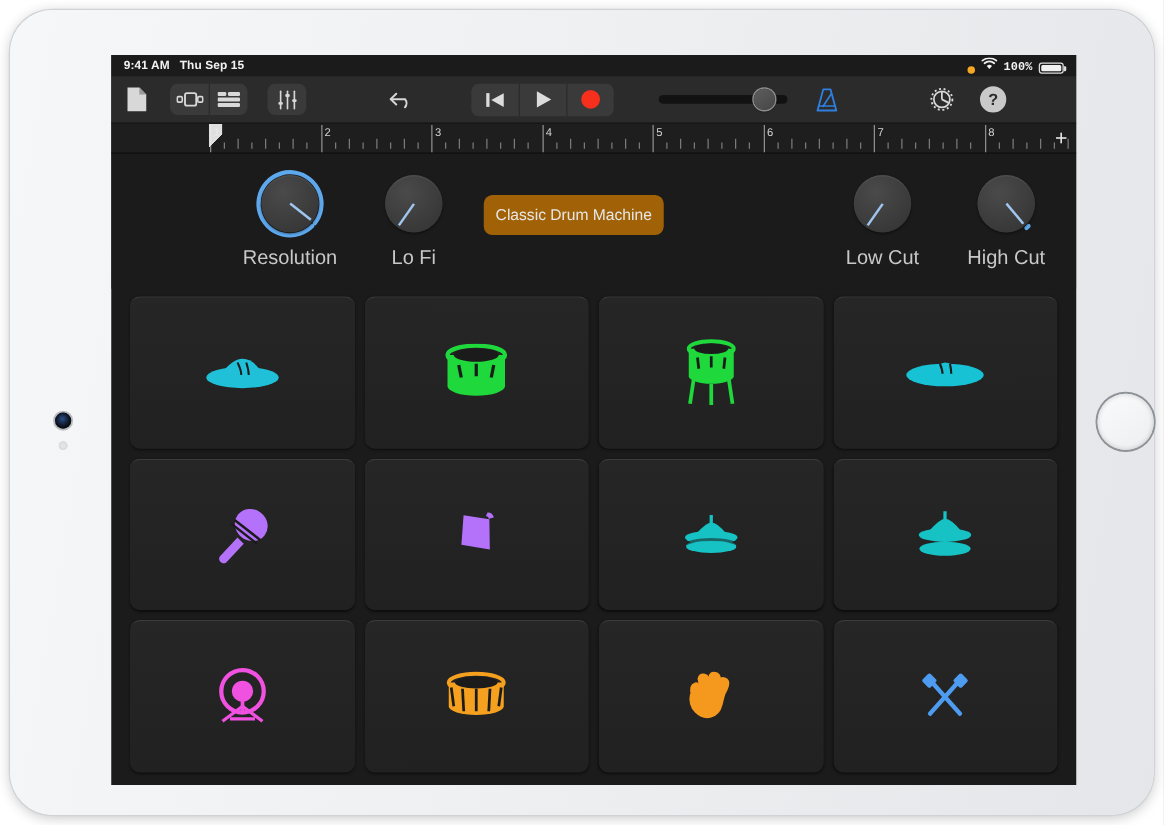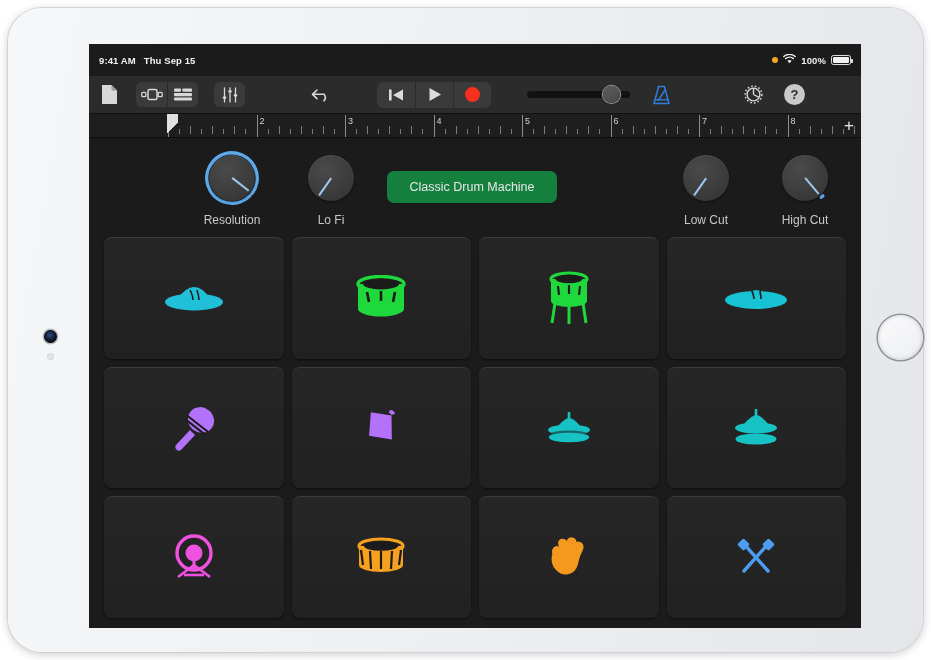--- a/index.html
+++ b/index.html
@@ -39,29 +39,29 @@
   
   #screen {
     position: absolute; left: 81px; top: 36px;
     width: 772px; height: 584px;
     background: #1b1b1b;
     overflow: hidden;
   }
 
   
   #status-bar {
-    height: 32px; width: 100%;
+    height: 17px; width: 100%;
     background: #1b1b1b;
     display: flex; align-items: center;
     padding: 0 10px;
     color: #f2f2f2; font-size: 9.5px; font-weight: bold;
     letter-spacing: .1px;
   }
   #status-left { display: flex; gap: 8px; }
-  #status-right { margin-left: auto; display: flex; align-items: center; gap: 5px; }
+  #status-right { margin-left: auto; display: flex; align-items: flex-end; gap: 5px; font-family: Liberation Mono, monospace; }
   .rec-dot { width: 6px; height: 6px; border-radius: 50%; background: #f5a623; }
   .battery-shell {
     width: 20px; height: 9.5px; border: 1.1px solid #dedede;
     border-radius: 2.4px; position: relative; display: inline-block;
   }
   .battery-shell::after {
     content:''; position:absolute; right:-3px; top:2.6px;
     width:1.6px; height:4px; background:#dedede; border-radius:0 1px 1px 0;
   }
   .battery-fill { position:absolute; left:1px; top:1px; bottom:1px; right:1px; background:#f0f0f0; border-radius:1.2px; }
@@ -160,26 +160,26 @@
     background: radial-gradient(circle at 38% 30%, #4a4a4a, #393939 70%, #313131 100%);
     box-shadow: inset 0 1px 1px rgba(255,255,255,.08), 0 1px 2px rgba(0,0,0,.5);
   }
   .knob-pointer {
     position: absolute; left: 50%; top: 50%;
     width: 1.6px; height: 21px;
     background: #9fc6ef;
     transform-origin: 50% 0%;
   }
   .knob-label {
-    margin-top: 7px; color: #c8c8c8; font-size: 12px;
+    margin-top: 7px; color: #c8c8c8; font-size: 16px;
   }
   #preset-button {
     position: absolute; left: 298px; top: 33px;
-    width: 170px; height: 32px; border-radius: 7px;
-    background: #15803d;
+    width: 144px; height: 32px; border-radius: 7px;
+    background: #a16207;
     display: flex; align-items: center; justify-content: center;
     color: #e6e6e6; font-size: 12.5px;
   }
 
   
   #pad-grid {
     position: absolute; left: 15px; top: 193px;
     width: 742px; height: 381px;
     display: grid;
     grid-template-columns: repeat(4, 1fr);

